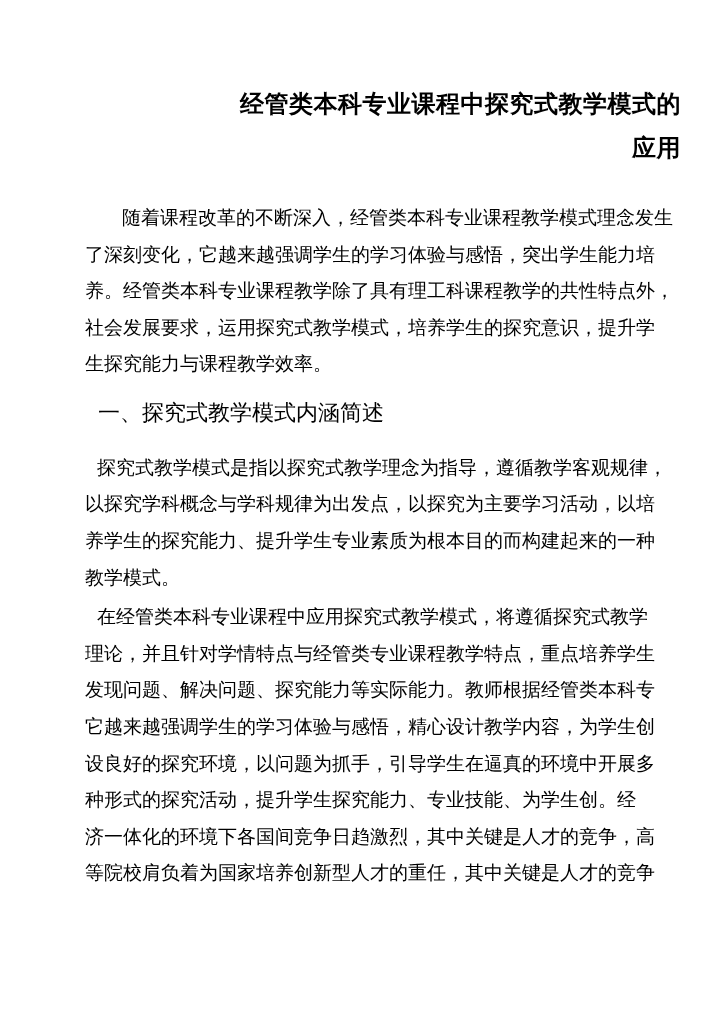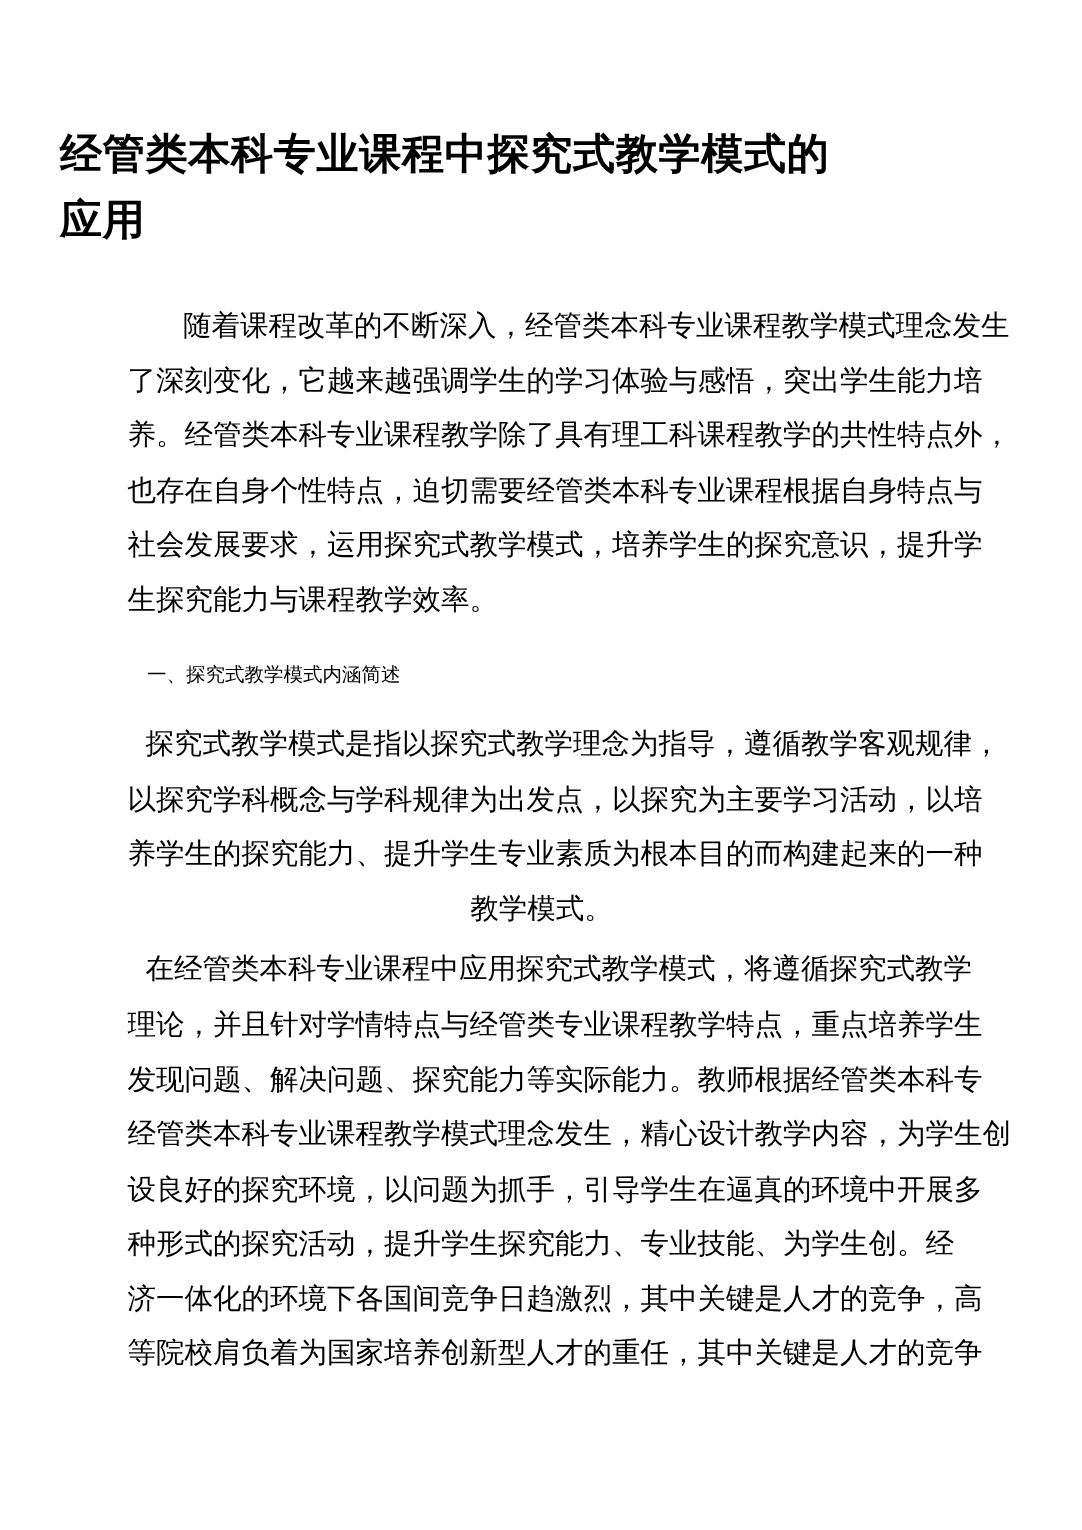--- a/index.html
+++ b/index.html
@@ -11,22 +11,22 @@
     position: relative;
     width: 721px;
     height: 1020px;
     background: #ffffff;
     overflow: hidden;
     color: #000000;
     font-family: "Liberation Serif", "DejaVu Serif", serif;
   }
   .doc-title {
     margin: 82px 40px 0 40px;
-    text-align: left;
-    font-size: 28px;
+    text-align: right;
+    font-size: 24px;
     font-weight: bold;
     line-height: 44px;
     letter-spacing: 0.5px;
   }
   .title-line {
     display: block;
   }
   .doc-body {
     margin: 0 84px 0 85px;
     font-size: 19px;
@@ -34,28 +34,27 @@
   }
   .paragraph {
     margin: 0;
   }
   .paragraph.intro {
     margin-top: 30px;
   }
   .section-heading {
     margin-top: 12px;
     padding-left: 13px;
-    font-size: 13px;
+    font-size: 22px;
     line-height: 36.6px;
     font-weight: normal;
     white-space: nowrap;
   }
   .paragraph.definition {
     margin-top: 3px;
-    text-align: center;
   }
   .paragraph.application {
     margin-top: 4px;
     font-family: Liberation Mono, monospace;
   }
   .line {
     white-space: nowrap;
   }
   .indent-2em {
     padding-left: 37px;
@@ -74,39 +73,38 @@
     <span class="title-line">经管类本科专业课程中探究式教学模式的</span>
     <span class="title-line">应用</span>
   </h1>
 
   <div class="doc-body">
 
     <div class="paragraph intro">
       <div class="line indent-2em">随着课程改革的不断深入，经管类本科专业课程教学模式理念发生</div>
       <div class="line">了深刻变化，它越来越强调学生的学习体验与感悟，突出学生能力培</div>
       <div class="line">养。经管类本科专业课程教学除了具有理工科课程教学的共性特点外，</div>
-      <div class="line">也存在自身个性特点，迫切需要经管类本科专业课程根据自身特点与</div>
       <div class="line">社会发展要求，运用探究式教学模式，培养学生的探究意识，提升学</div>
       <div class="line">生探究能力与课程教学效率。</div>
     </div>
 
     <h2 class="section-heading">一、探究式教学模式内涵简述</h2>
 
     <div class="paragraph definition">
       <div class="line indent-small">探究式教学模式是指以探究式教学理念为指导，遵循教学客观规律，</div>
       <div class="line">以探究学科概念与学科规律为出发点，以探究为主要学习活动，以培</div>
       <div class="line">养学生的探究能力、提升学生专业素质为根本目的而构建起来的一种</div>
       <div class="line">教学模式。</div>
     </div>
 
     <div class="paragraph application">
       <div class="line indent-small">在经管类本科专业课程中应用探究式教学模式，将遵循探究式教学</div>
       <div class="line">理论，并且针对学情特点与经管类专业课程教学特点，重点培养学生</div>
       <div class="line">发现问题、解决问题、探究能力等实际能力。教师根据经管类本科专</div>
-      <div class="line">经管类本科专业课程教学模式理念发生，精心设计教学内容，为学生创</div>
+      <div class="line">它越来越强调学生的学习体验与感悟，精心设计教学内容，为学生创</div>
       <div class="line">设良好的探究环境，以问题为抓手，引导学生在逼真的环境中开展多</div>
       <div class="line">种形式的探究活动，提升学生探究能力、专业技能、为学生创。经</div>
       <div class="line">济一体化的环境下各国间竞争日趋激烈，其中关键是人才的竞争，高</div>
       <div class="line">等院校肩负着为国家培养创新型人才的重任，其中关键是人才的竞争</div>
     </div>
 
   </div>
 </div>
 
 </body></html>

